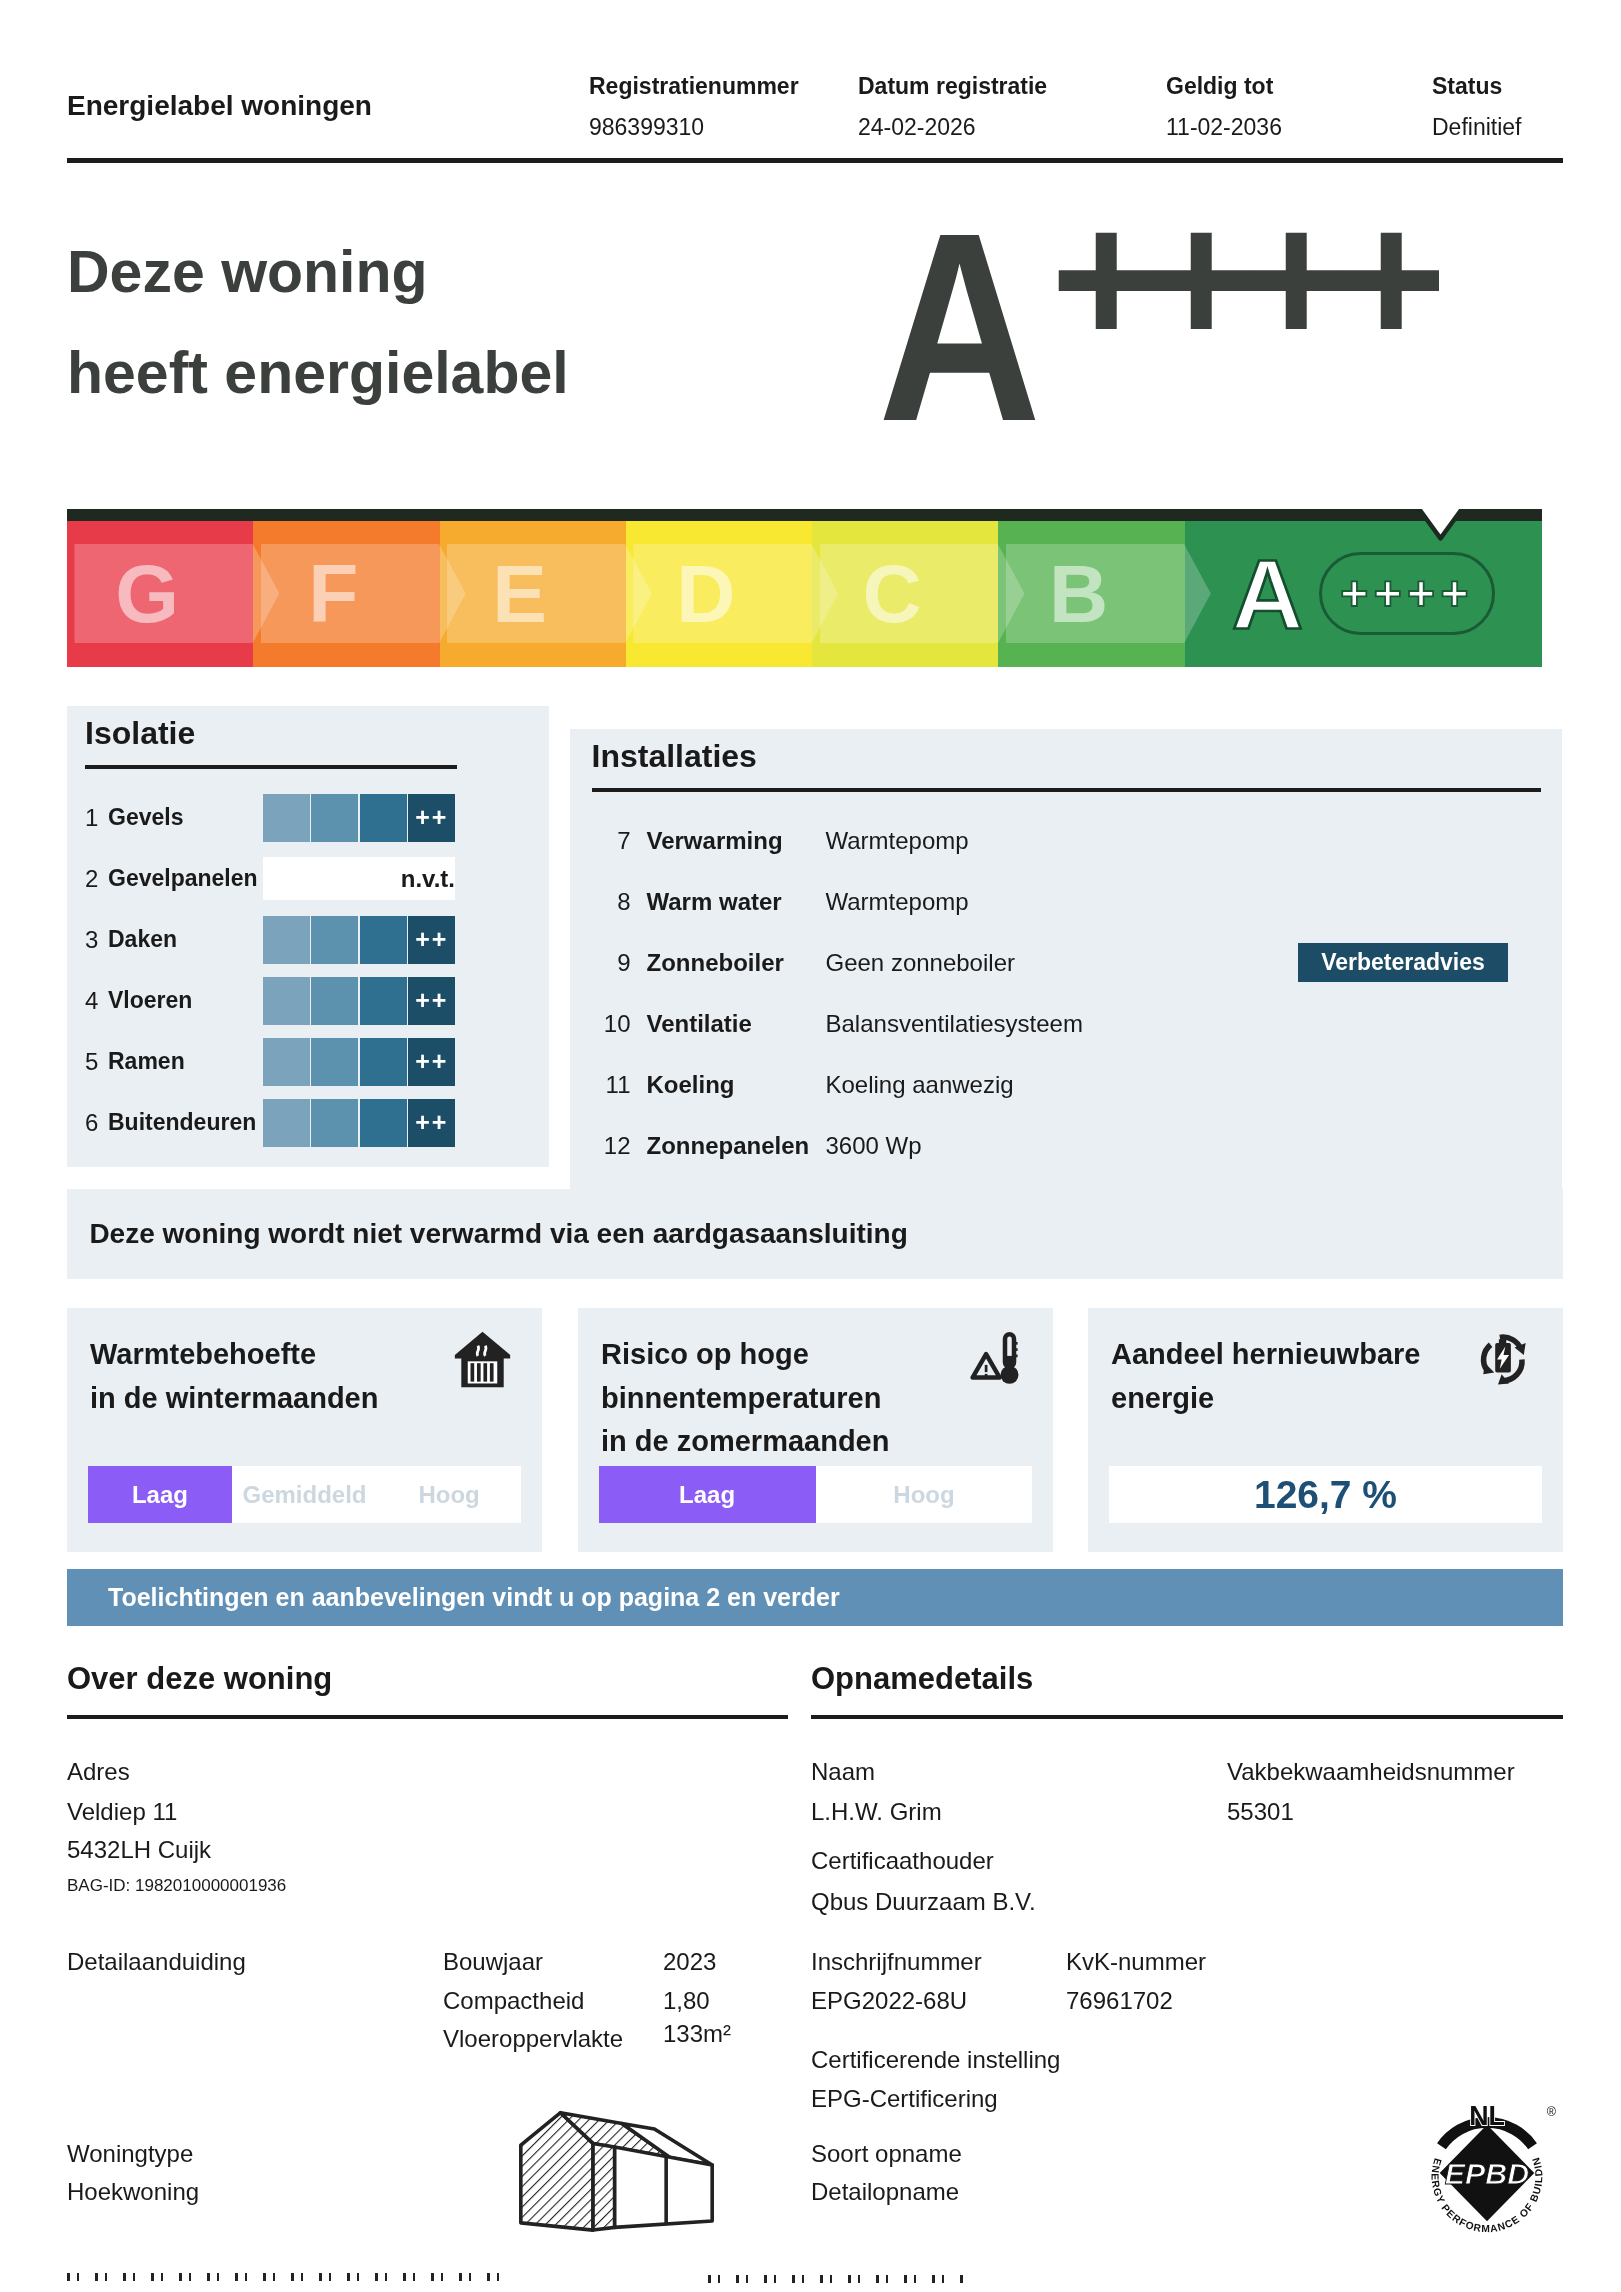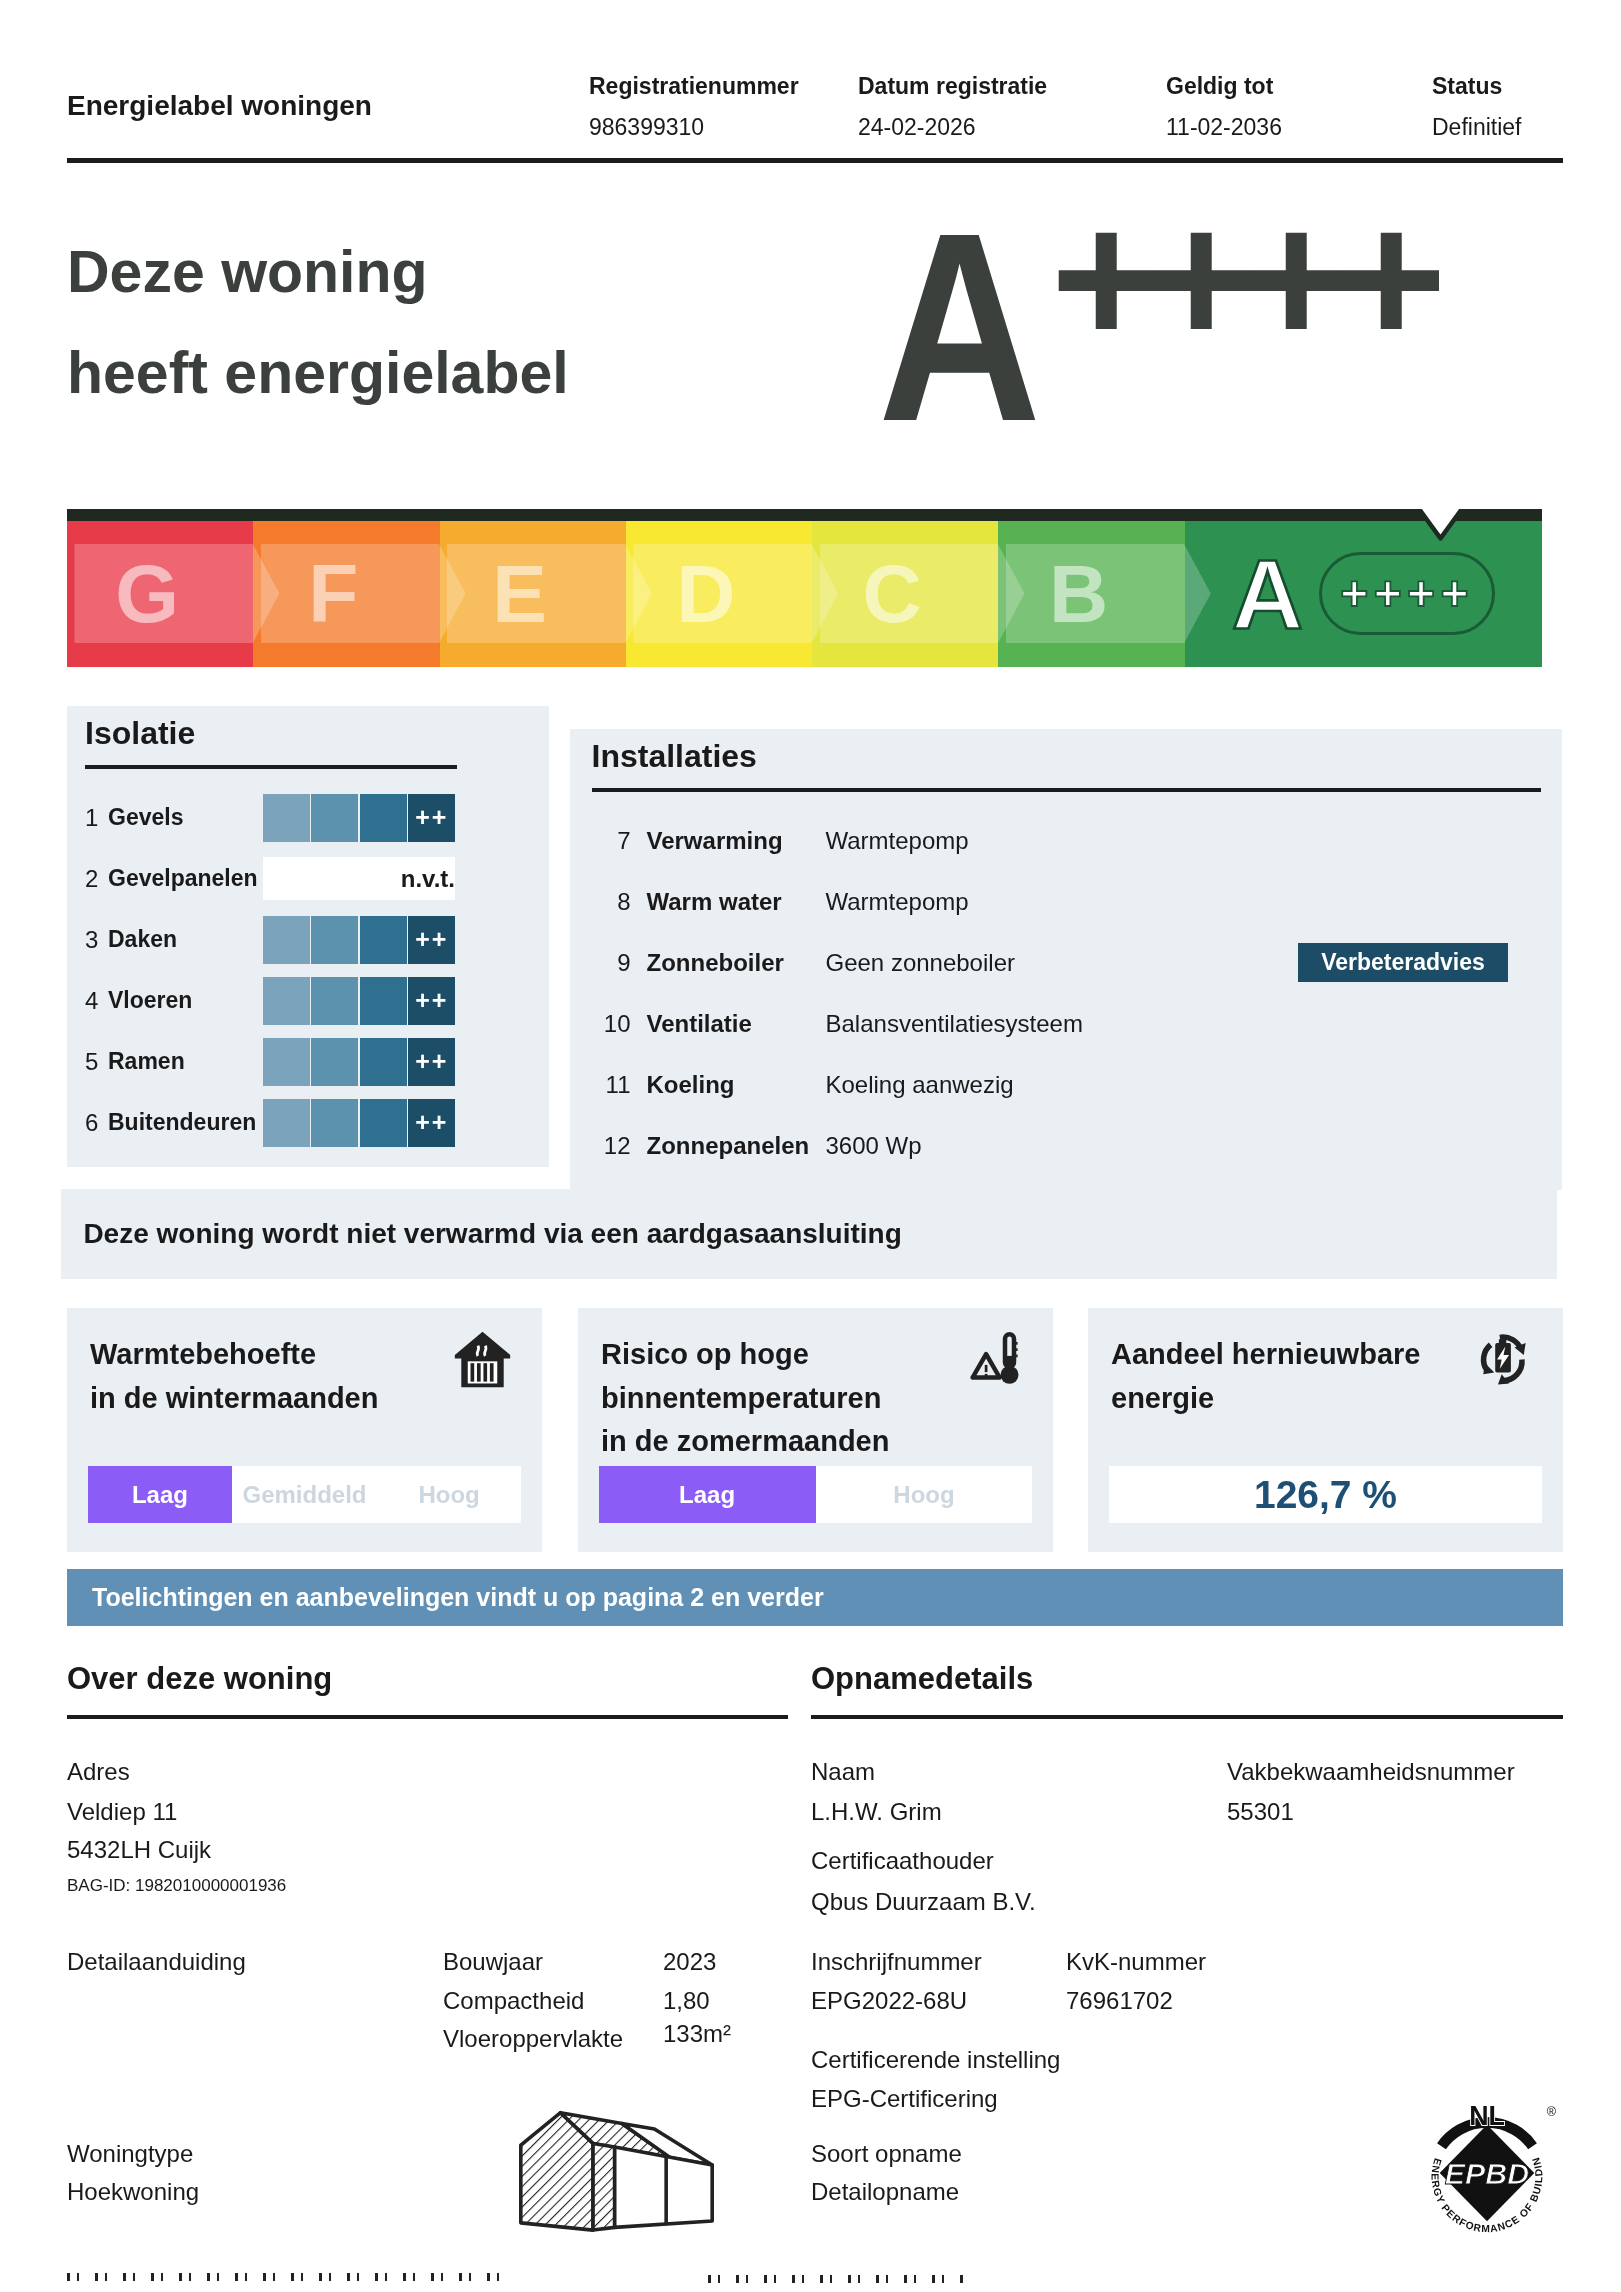--- a/index.html
+++ b/index.html
@@ -59,39 +59,39 @@
   .iso-nvt{width:192px;margin-right:94px;height:43px;background:#fff;display:flex;align-items:center;justify-content:flex-end;
        font-size:24px;font-weight:bold;}
   .inst-row{padding-left:21.5px;position:relative;}
   .inst-row .num{width:39px;text-align:right;font-size:24px;}
   .inst-row .lbl{width:179px;margin-left:16px;font-size:24px;font-weight:bold;}
   .inst-row .val{font-size:24px;}
   .badge{position:absolute;right:54px;top:10.7px;width:210px;height:39px;background:#1d4c66;
        color:#fff;font-size:23px;font-weight:bold;display:flex;align-items:center;justify-content:center;}
 
   
-  .notice{position:absolute;left:61px;top:1189px;width:1496px;height:90px;background:#e9eff3;
+  .notice{position:absolute;left:67px;top:1189px;width:1496px;height:90px;background:#e9eff3;
        display:flex;align-items:center;}
   .notice span{margin-left:22.4px;font-size:28px;font-weight:bold;}
 
   
   .ind{position:absolute;top:1308px;height:244px;background:#e9eff3;}
   .ind1{left:67px;width:475px;} .ind2{left:578px;width:475px;} .ind3{left:1088px;width:475px;}
   .ind .ind-title{position:absolute;left:23px;top:25px;font-size:29px;font-weight:bold;line-height:1.5;}
   .ind .ind-icon{position:absolute;right:30px;top:21.5px;}
   .ind-bar{position:absolute;left:20.6px;right:20.6px;bottom:29px;height:57px;background:#fff;display:flex;}
   .opt{flex:1;display:flex;align-items:center;justify-content:center;font-size:24px;font-weight:bold;color:#ccd7df;}
   .opt.selected{background:#8b5cf6;color:#fff;}
   .ind-value{flex:1;display:flex;align-items:center;justify-content:center;
        font-size:39px;font-weight:bold;color:#1e4f75;}
 
   
   .page-banner{position:absolute;left:67px;top:1569px;width:1496px;height:57px;background:#6090b5;
        display:flex;align-items:center;}
-  .page-banner span{margin-left:25px;font-size:25px;font-weight:bold;color:#fff;}
+  .page-banner span{margin-left:41px;font-size:25px;font-weight:bold;color:#fff;}
 
   
   .bottom{position:absolute;left:0;top:1652px;width:1621px;height:640px;font-size:24px;}
   .col-l{position:absolute;left:67px;top:0;width:721px;}
   .col-r{position:absolute;left:811px;top:0;width:752px;}
   .b-h{position:absolute;left:0;top:9px;font-size:31px;font-weight:bold;}
   .b-rule{position:absolute;left:0;top:63px;height:3.6px;background:#1c1c1c;width:100%;}
   .lb{font-weight:normal;}
   .abs{position:absolute;}
   .bag{font-size:17px;}

